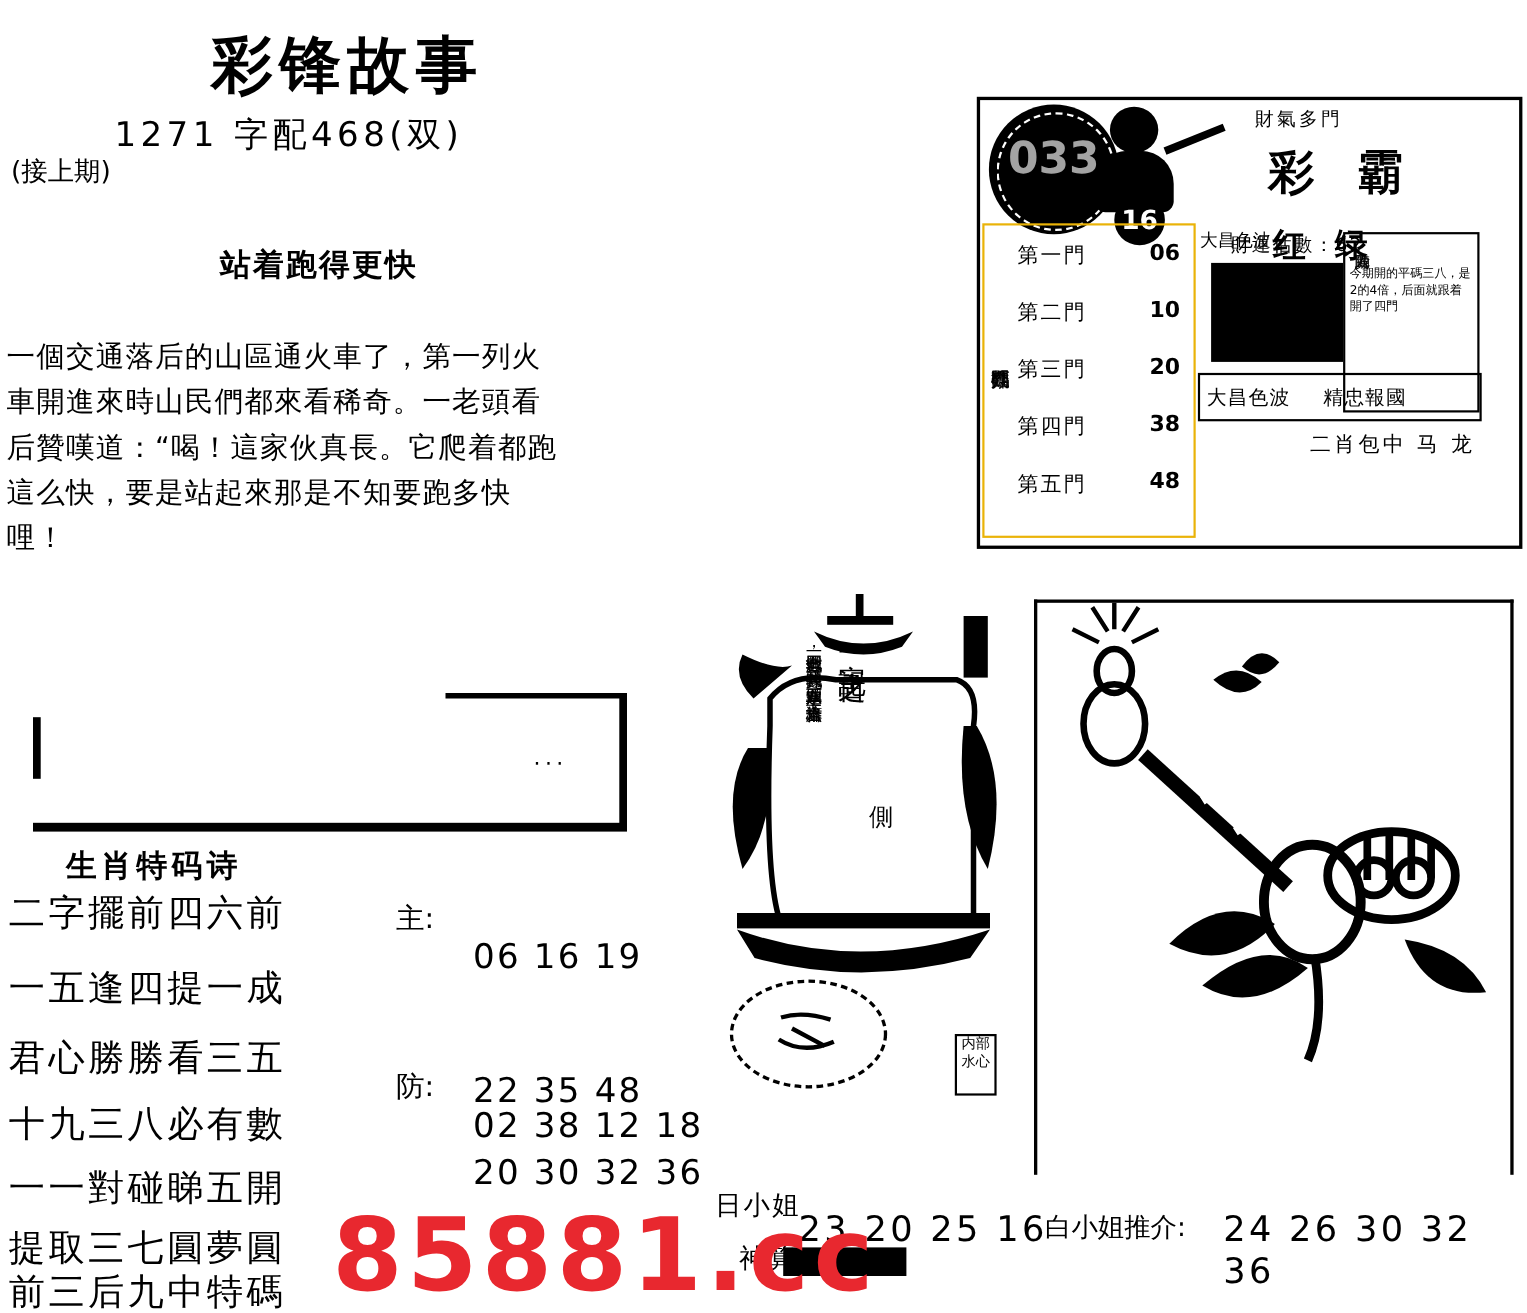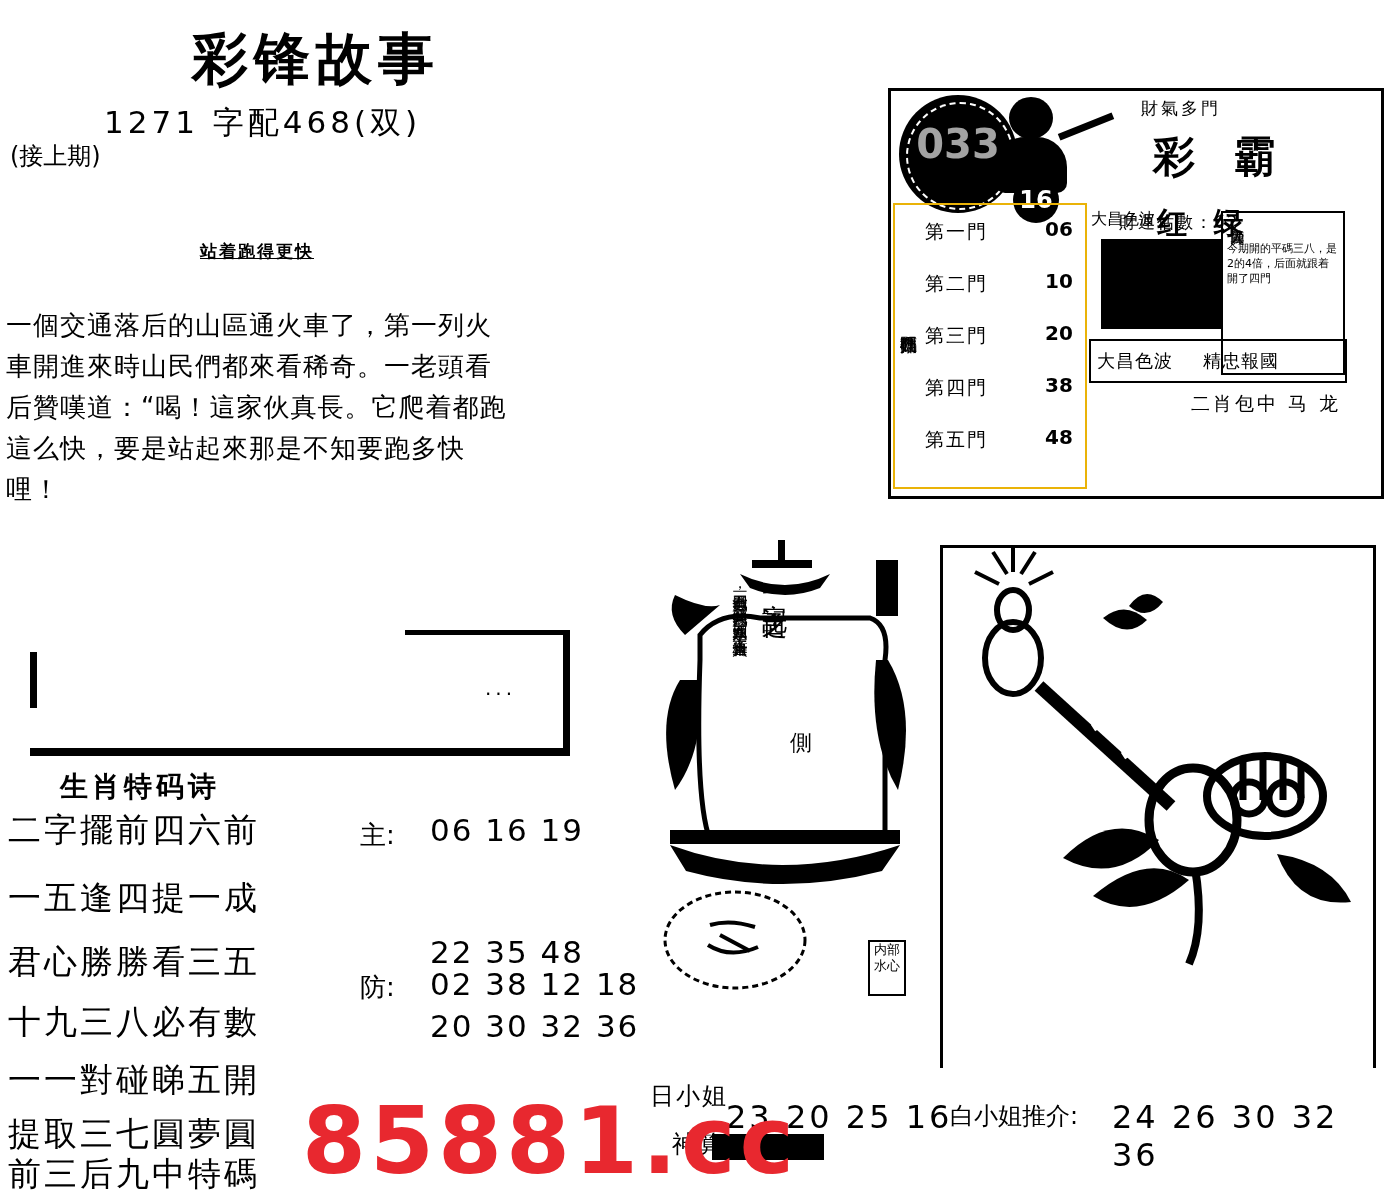--- a/index.html
+++ b/index.html
@@ -5,30 +5,30 @@
   html,body{margin:0;padding:0;}
   body{
     width:1388px;height:1194px;position:relative;background:#fff;
     font-family:"DejaVu Sans","Liberation Sans",sans-serif;color:#000;overflow:hidden;
   }
   .abs{position:absolute;}
   
   #title{left:192px;top:22px;font-size:56px;font-weight:bold;letter-spacing:6px;}
   #issue{left:104px;top:102px;font-size:31px;letter-spacing:4px;}
   #contd{left:10px;top:140px;font-size:24px;}
-  #subhead{left:200px;top:240px;font-size:17px;font-weight:bold;letter-spacing:2px;text-decoration:underline;}
+  #subhead{left:200px;top:222px;font-size:28px;font-weight:bold;letter-spacing:2px;}
   #story{left:6px;top:305px;width:510px;font-size:26px;line-height:41px;letter-spacing:1px;}
   
   #poem-title{left:60px;top:768px;font-size:28px;font-weight:bold;letter-spacing:4px;}
   .poem-line{font-size:33px;letter-spacing:3px;left:8px;}
   #p0{top:808px;} #p1{top:876px;} #p2{top:940px;}
   #p3{top:1000px;} #p4{top:1058px;} #p5{top:1112px;} #p6{top:1152px;}
   .mainlabel{left:360px;font-size:26px;}
   #zhu-label{top:818px;} #fang-label{top:970px;}
-  .numrow{font-size:31px;letter-spacing:2px;left:430px;}
+  .numrow{font-size:31px;letter-spacing:2px;left:430px;margin-top:40px;}
   #n0{top:812px;} #n1{top:934px;} #n2{top:966px;} #n3{top:1008px;}
   
   #frame{left:30px;top:630px;width:540px;height:128px;}
   #frame .barTop{position:absolute;left:375px;top:0;width:165px;height:5px;background:#000;}
   #frame .barLeftV{position:absolute;left:0px;top:22px;width:7px;height:56px;background:#000;}
   #frame .barRightV{position:absolute;left:533px;top:0px;width:7px;height:122px;background:#000;}
   #frame .barBottom{position:absolute;left:0px;top:118px;width:540px;height:8px;background:#000;}
   #frame .dots{position:absolute;left:455px;top:52px;font-size:20px;letter-spacing:4px;color:#000;}
   
   #card{left:888px;top:88px;width:490px;height:405px;border:3px solid #000;}

